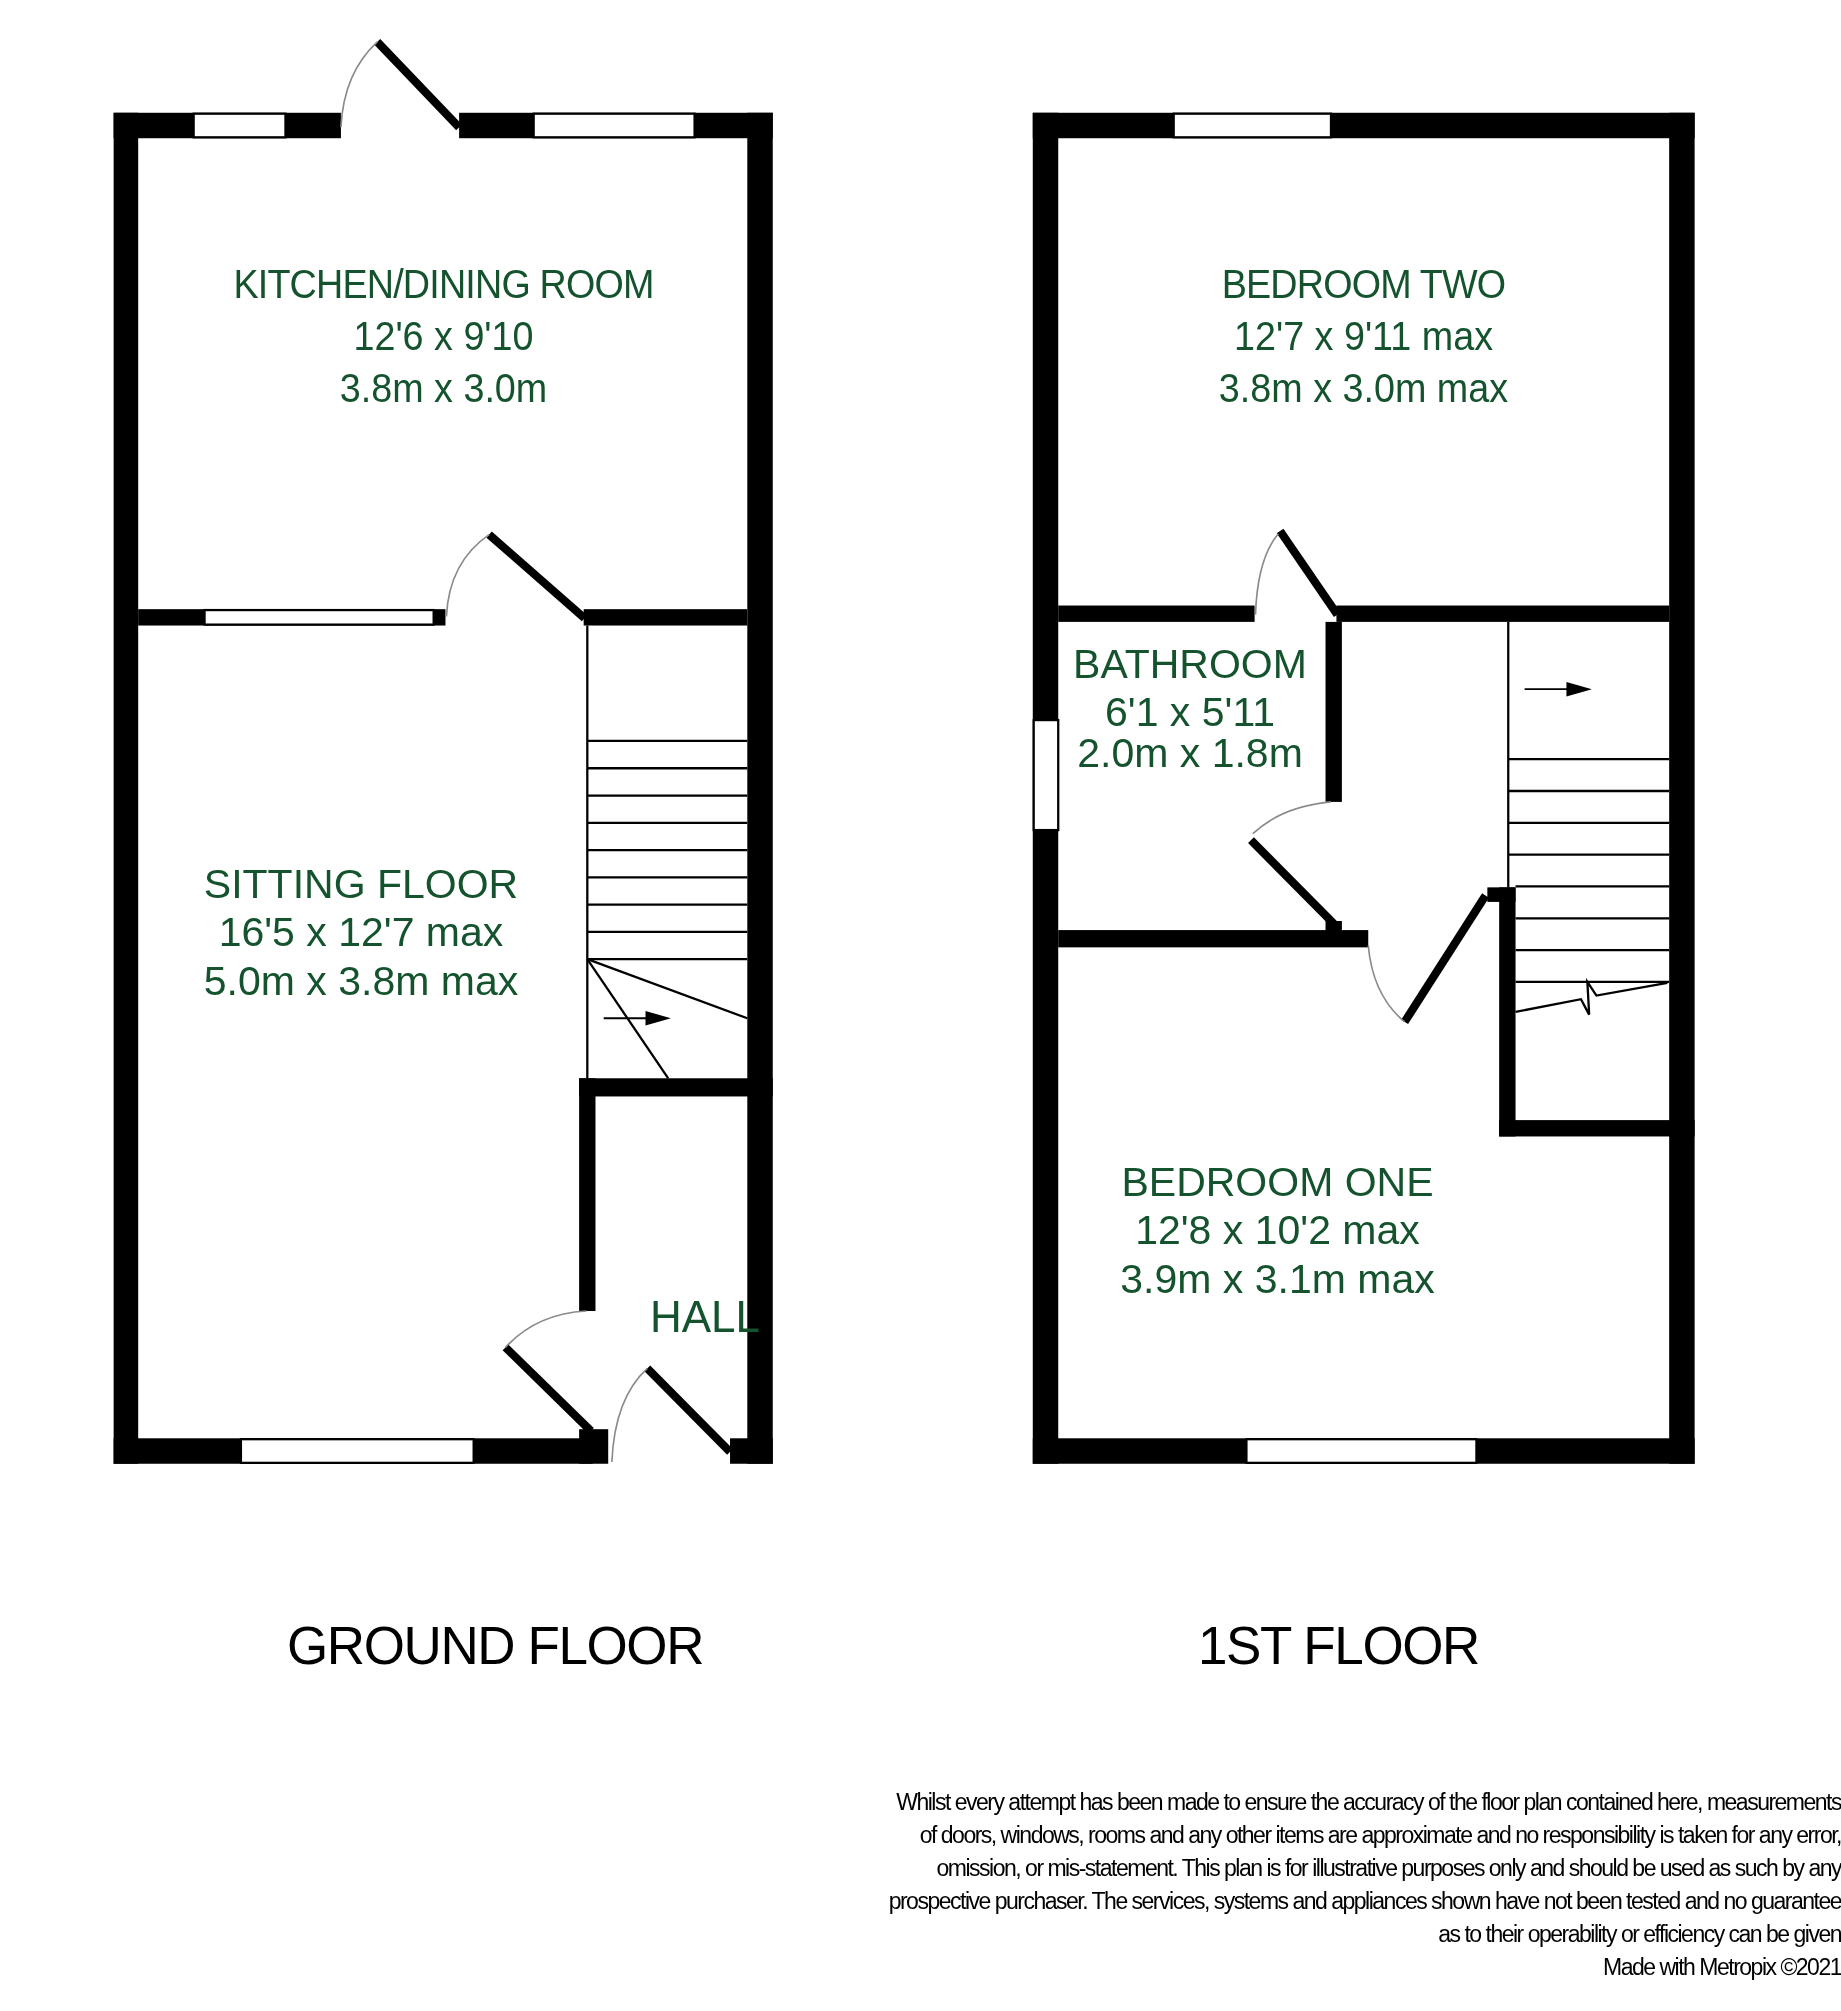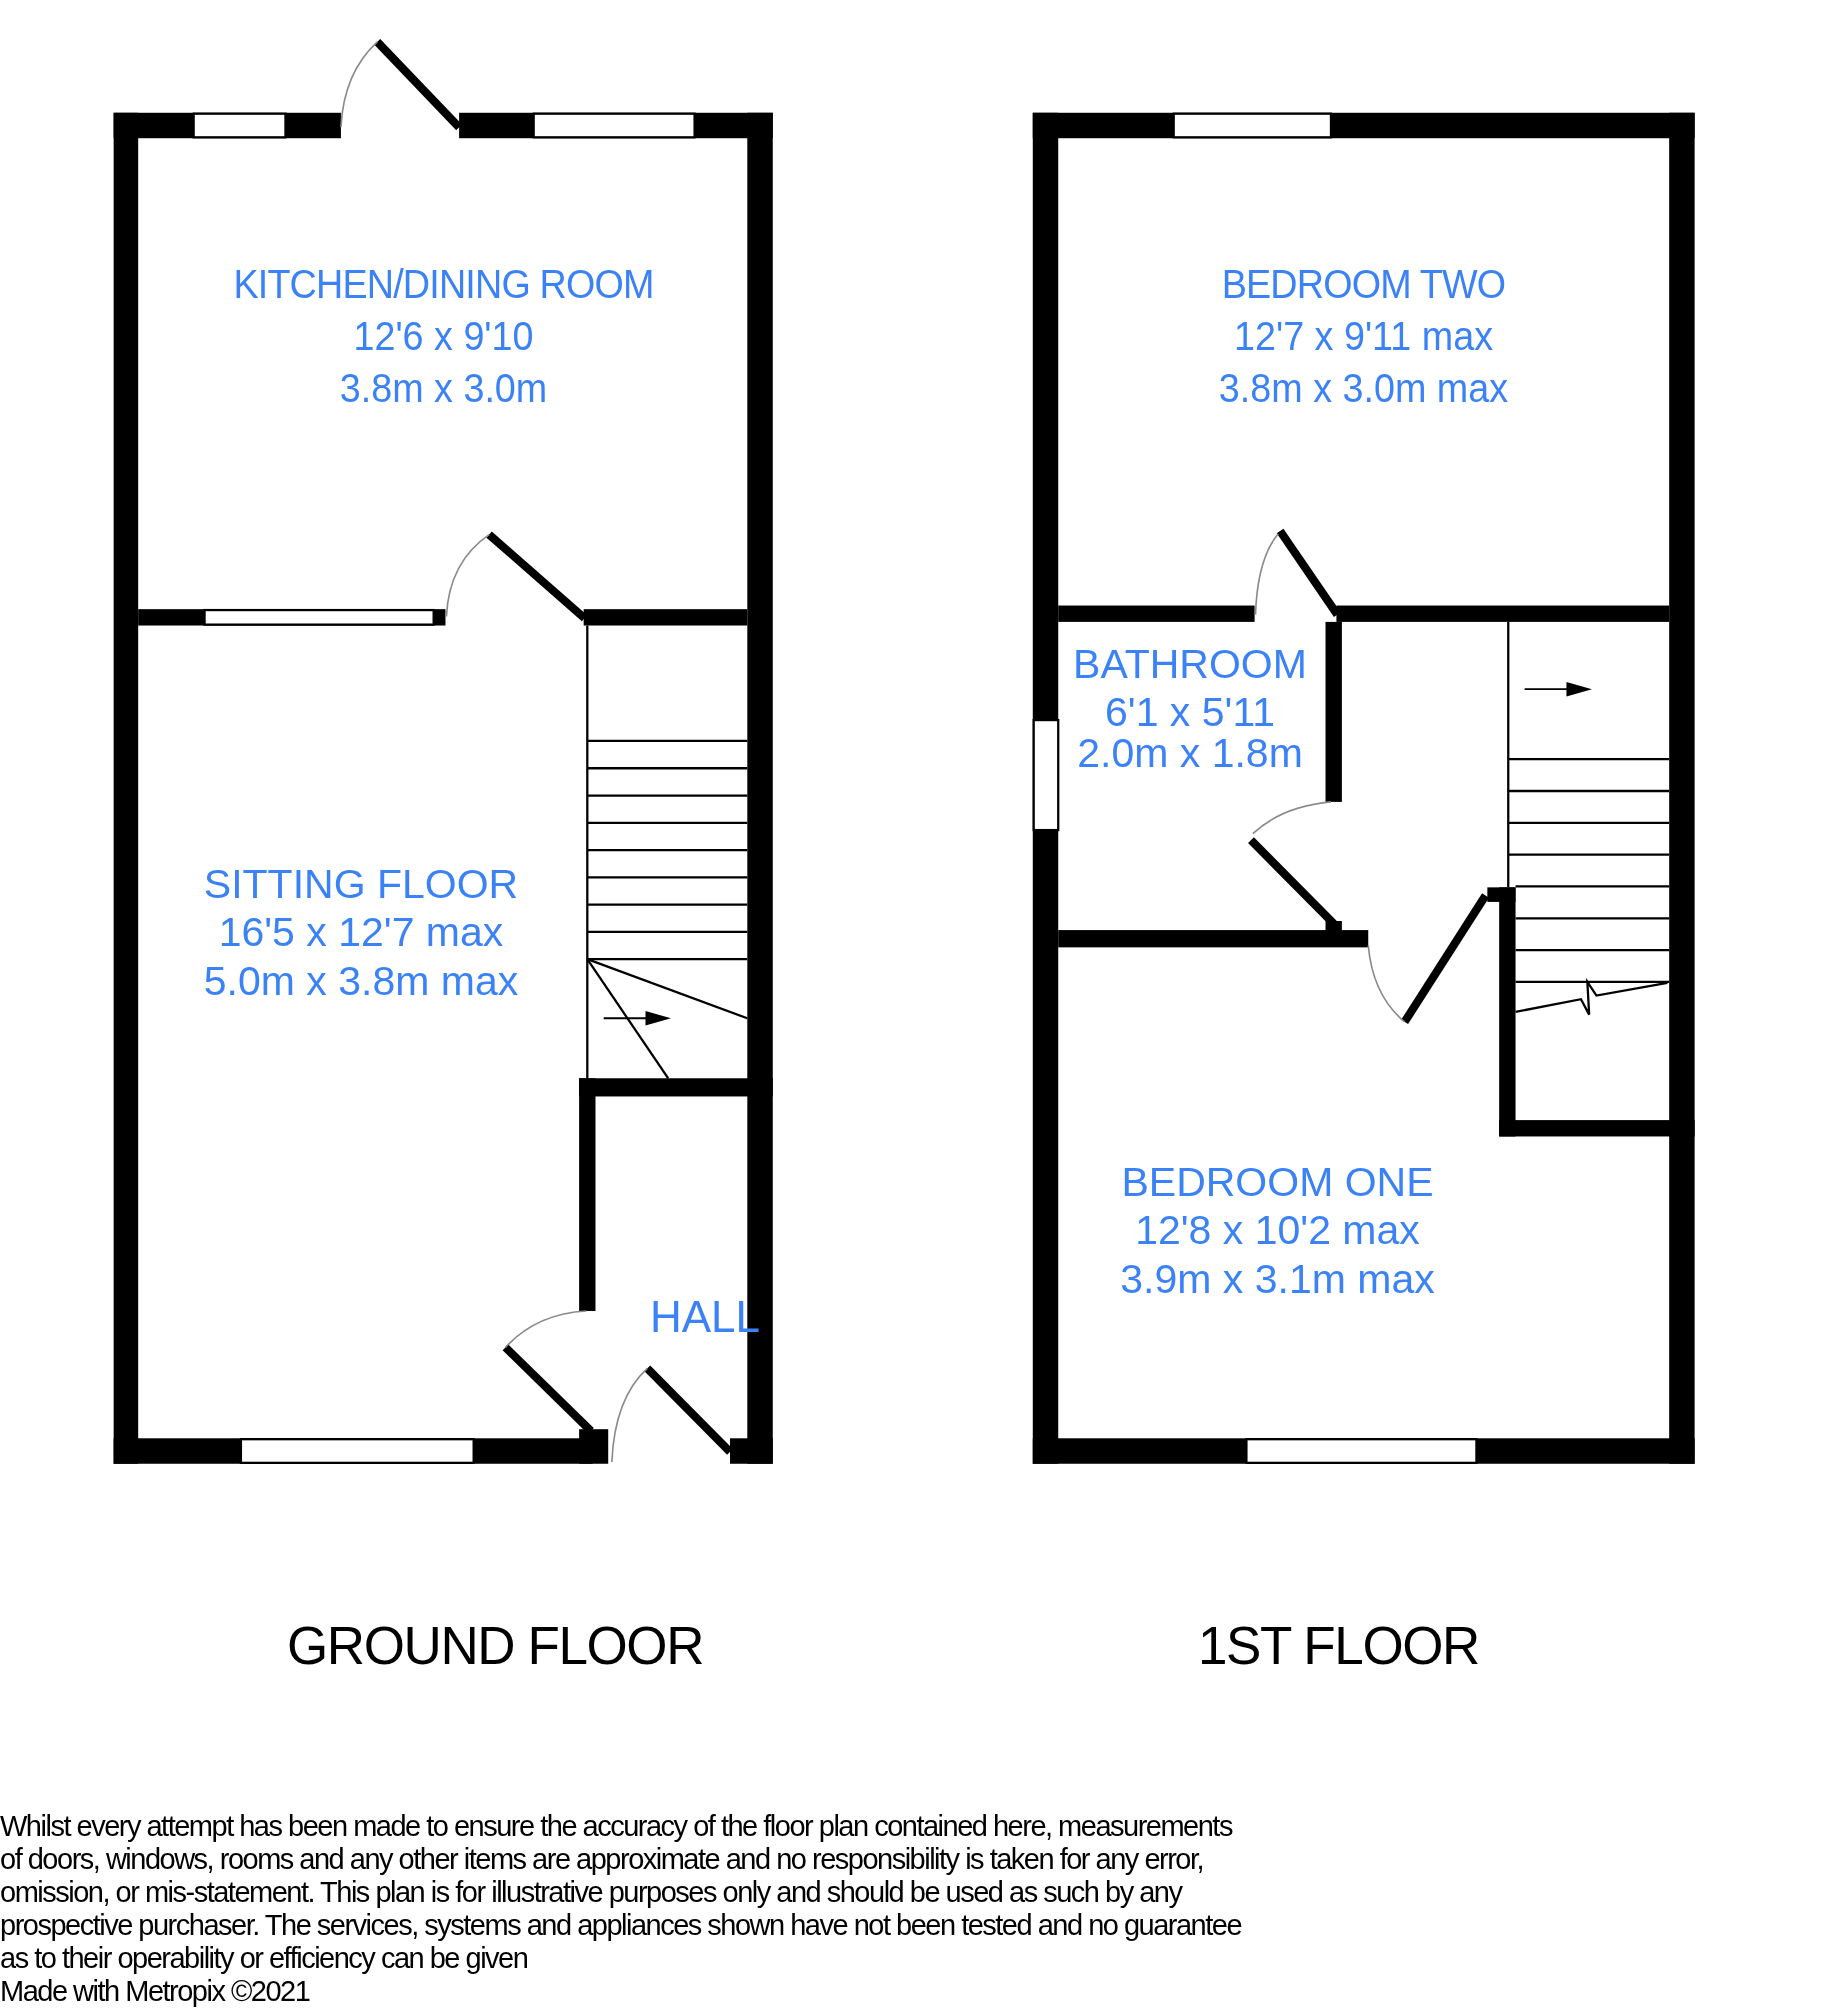--- a/index.html
+++ b/index.html
@@ -3,29 +3,29 @@
 <meta charset="utf-8">
 <style>
   html, body { margin: 0; padding: 0; background: #ffffff; }
   body { width: 1841px; height: 2012px; position: relative; overflow: hidden; }
   svg.plan { position: absolute; left: 0; top: 0; }
   .wall { fill: #000000; }
   .win { fill: #ffffff; stroke: #000000; stroke-width: 2.5; }
   .leaf { stroke: #000000; stroke-width: 9; stroke-linecap: butt; fill: none; }
   .arc { stroke: #8a8a8a; stroke-width: 1.8; fill: none; }
   .thin { stroke: #000000; stroke-width: 2.5; fill: none; }
-  .label { position: absolute; text-align: center; color: #3b82f6; white-space: nowrap;
+  .label { position: absolute; text-align: center; color: #14532d; white-space: nowrap;
            font-family: "Liberation Sans", "DejaVu Sans", sans-serif; line-height: 1; }
   .room-name { font-size: 41px; letter-spacing: -0.9px; }
   .room-dim { font-size: 41px; }
   .floor-label { position: absolute; font-family: "Liberation Sans", sans-serif; font-size: 53px;
                  letter-spacing: -1.4px; white-space: nowrap; color: #000; }
-  .disclaimer { position: absolute; left: 0; width: 1841px; top: 1786px; text-align: left;
-                font-family: "Liberation Sans", sans-serif; font-size: 29px; line-height: 33px;
-                color: #000; letter-spacing: -1.5px; margin-top: 24px; }
+  .disclaimer { position: absolute; left: 0; width: 1841px; top: 1786px; text-align: right;
+                font-family: "Liberation Sans", sans-serif; font-size: 23px; line-height: 33px;
+                color: #000; letter-spacing: -1.5px; }
   .disclaimer div { white-space: nowrap; }
 </style>
 </head>
 <body>
 
 <svg class="plan" width="1841" height="2012" viewBox="0 0 2025 2213">
 
   <g>
 
     <rect class="wall" x="125" y="124" width="27" height="1486"></rect>

